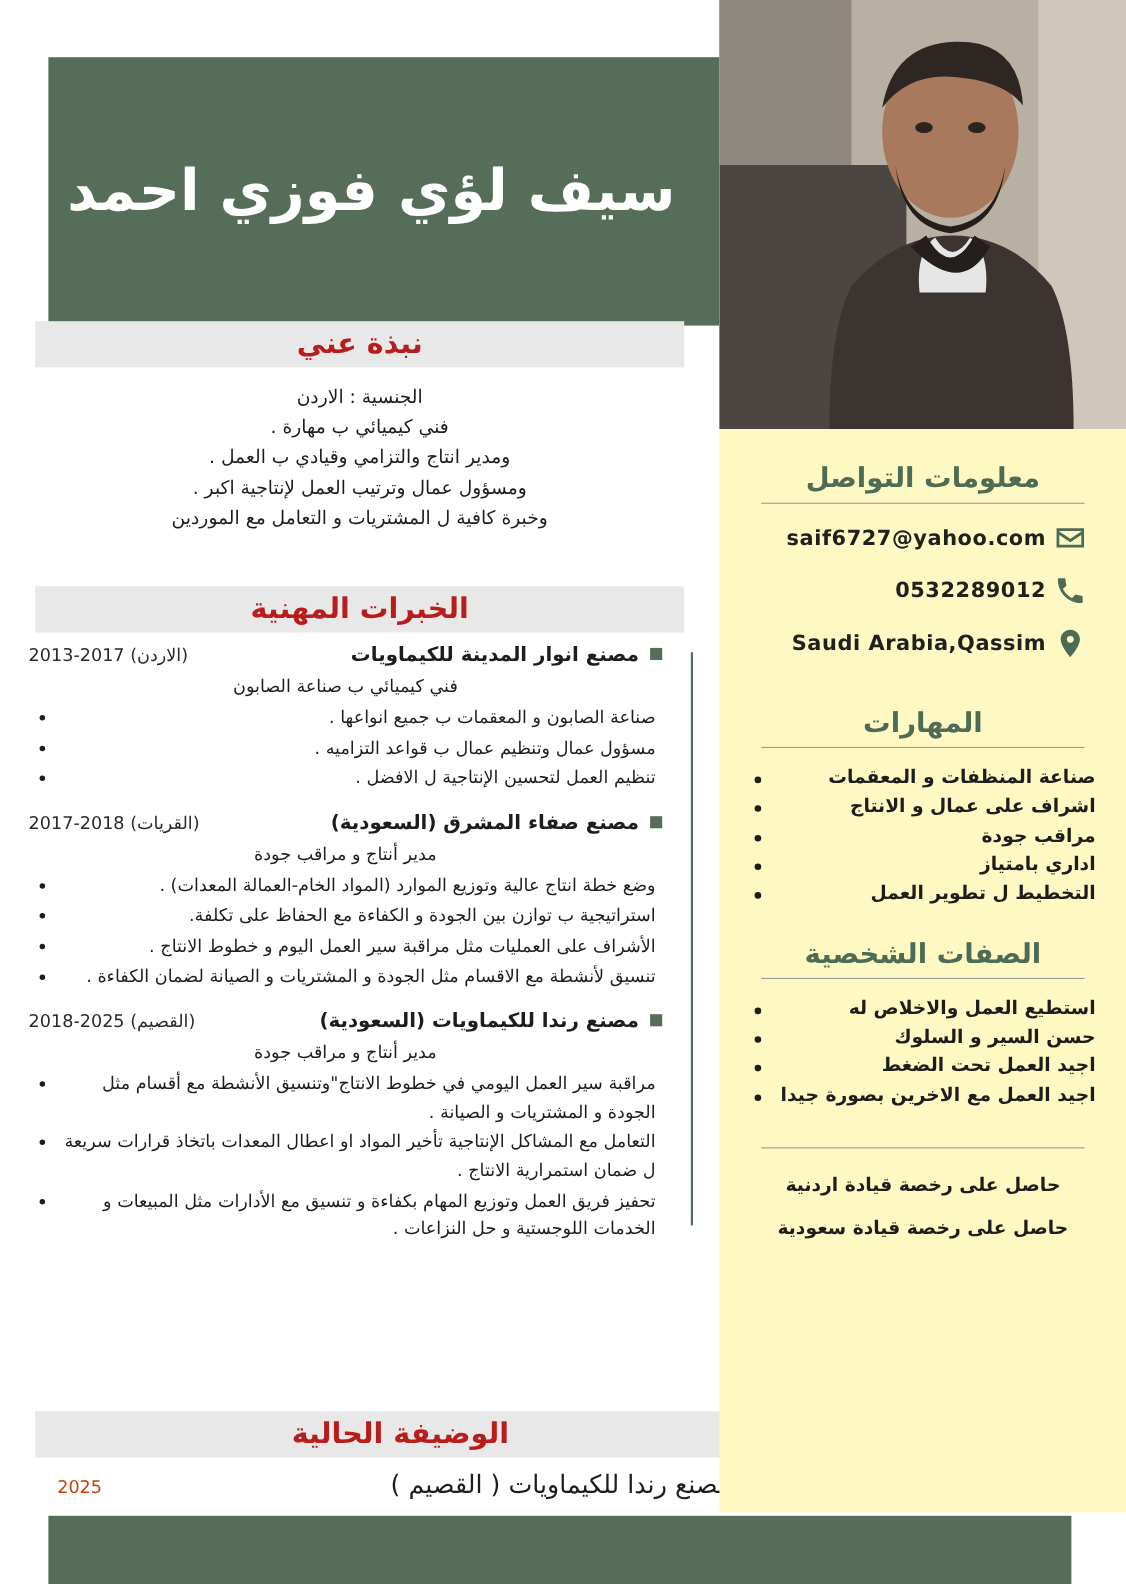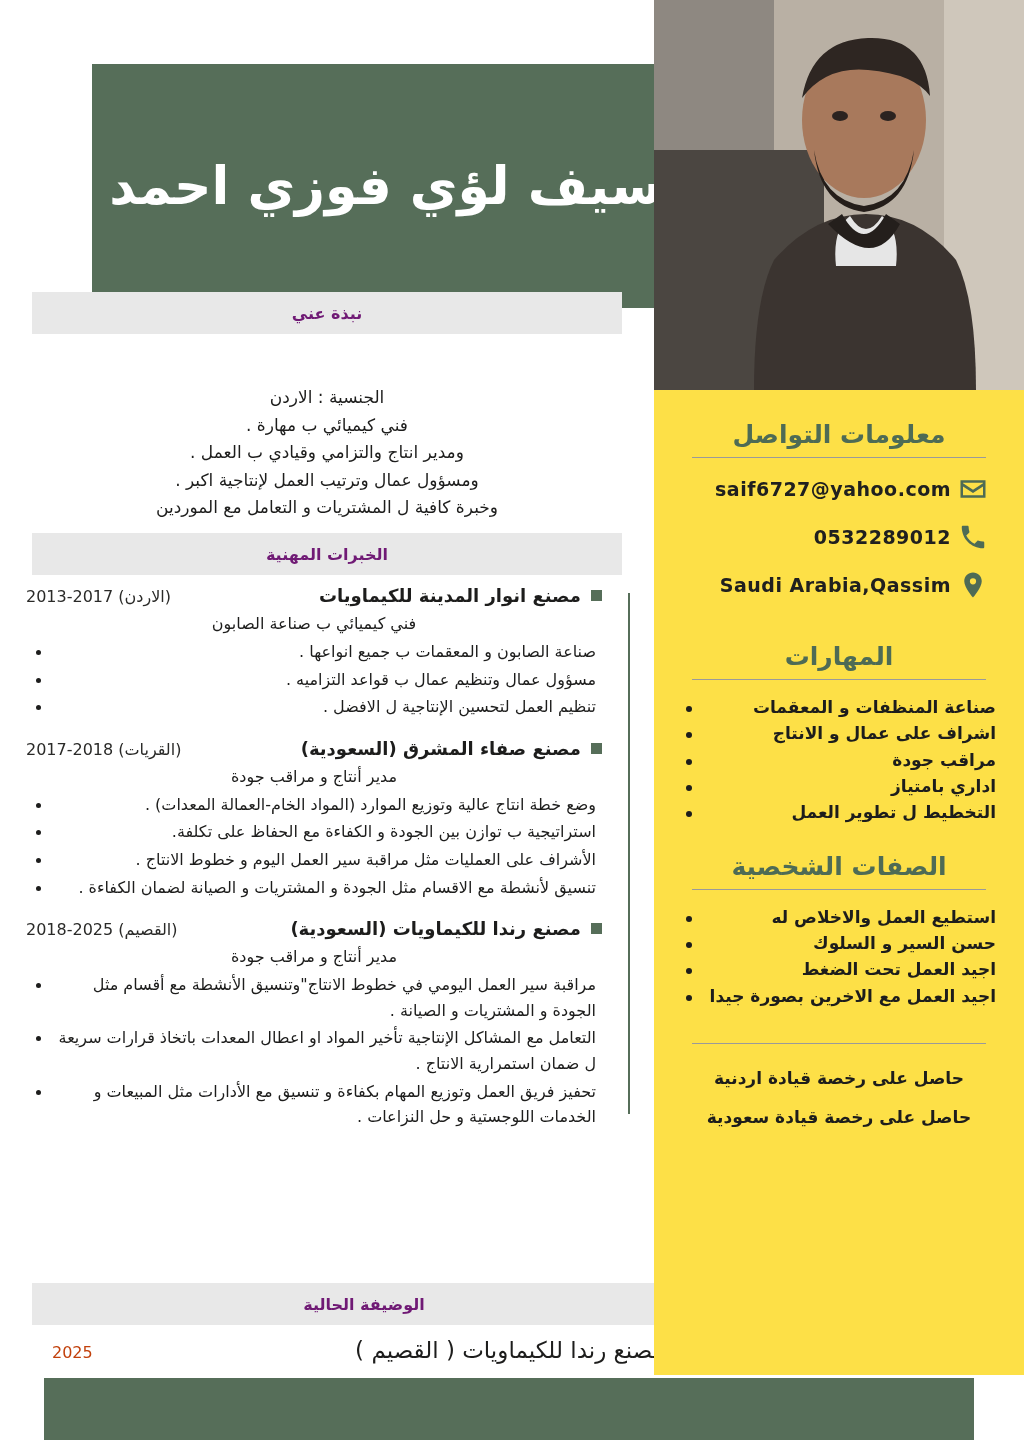--- a/index.html
+++ b/index.html
@@ -13,21 +13,21 @@
     width: 1024px; height: 1440px;
     background: #ffffff;
     overflow: hidden;
   }
 
   
   .sidebar {
     position: absolute;
     top: 0; right: 0;
     width: 370px; height: 1375px;
-    background: #fde047;
+    background: #fef9c3;
   }
   .photo {
     position: absolute; top: 0; right: 0;
     width: 370px; height: 390px;
     overflow: hidden;
     background: #6a6a66;
   }
   .photo svg { display: block; width: 100%; height: 100%; }
 
   .side-body {
@@ -107,51 +107,49 @@
 
   
   .main {
     position: absolute;
     top: 0; left: 0;
     width: 654px; height: 1375px;
     background: #ffffff;
   }
   .name-band {
     position: absolute;
-    top: 64px; left: 44px;
+    top: 52px; left: 44px;
     width: 610px; height: 244px;
     background: #566e59;
     display: flex; align-items: center;
     justify-content: flex-start;
     padding: 0 40px;
-    margin-left: 48px;
   }
   .name-band .nm {
     color: #ffffff;
     font-size: 52px;
     font-weight: bold;
     letter-spacing: 1px;
     white-space: nowrap;
   }
 
   .sec-head {
     margin: 0 32px 0 32px;
     background: #e8e8e8;
     height: 42px;
     display: flex; align-items: center; justify-content: center;
   }
   .sec-head span {
-    color: #701a75;
-    font-size: 16px;
+    color: #b91c1c;
+    font-size: 26px;
     font-weight: bold;
   }
   .about {
     padding: 14px 40px 8px 40px;
     text-align: center;
-    margin-top: 36px;
   }
   .about p {
     font-size: 17px; color: #1d1d1c;
     line-height: 1.62;
   }
 
   .exp-wrap { position: relative; padding: 10px 34px 0 18px; }
   .exp-line {
     position: absolute;
     top: 18px; bottom: 16px;

